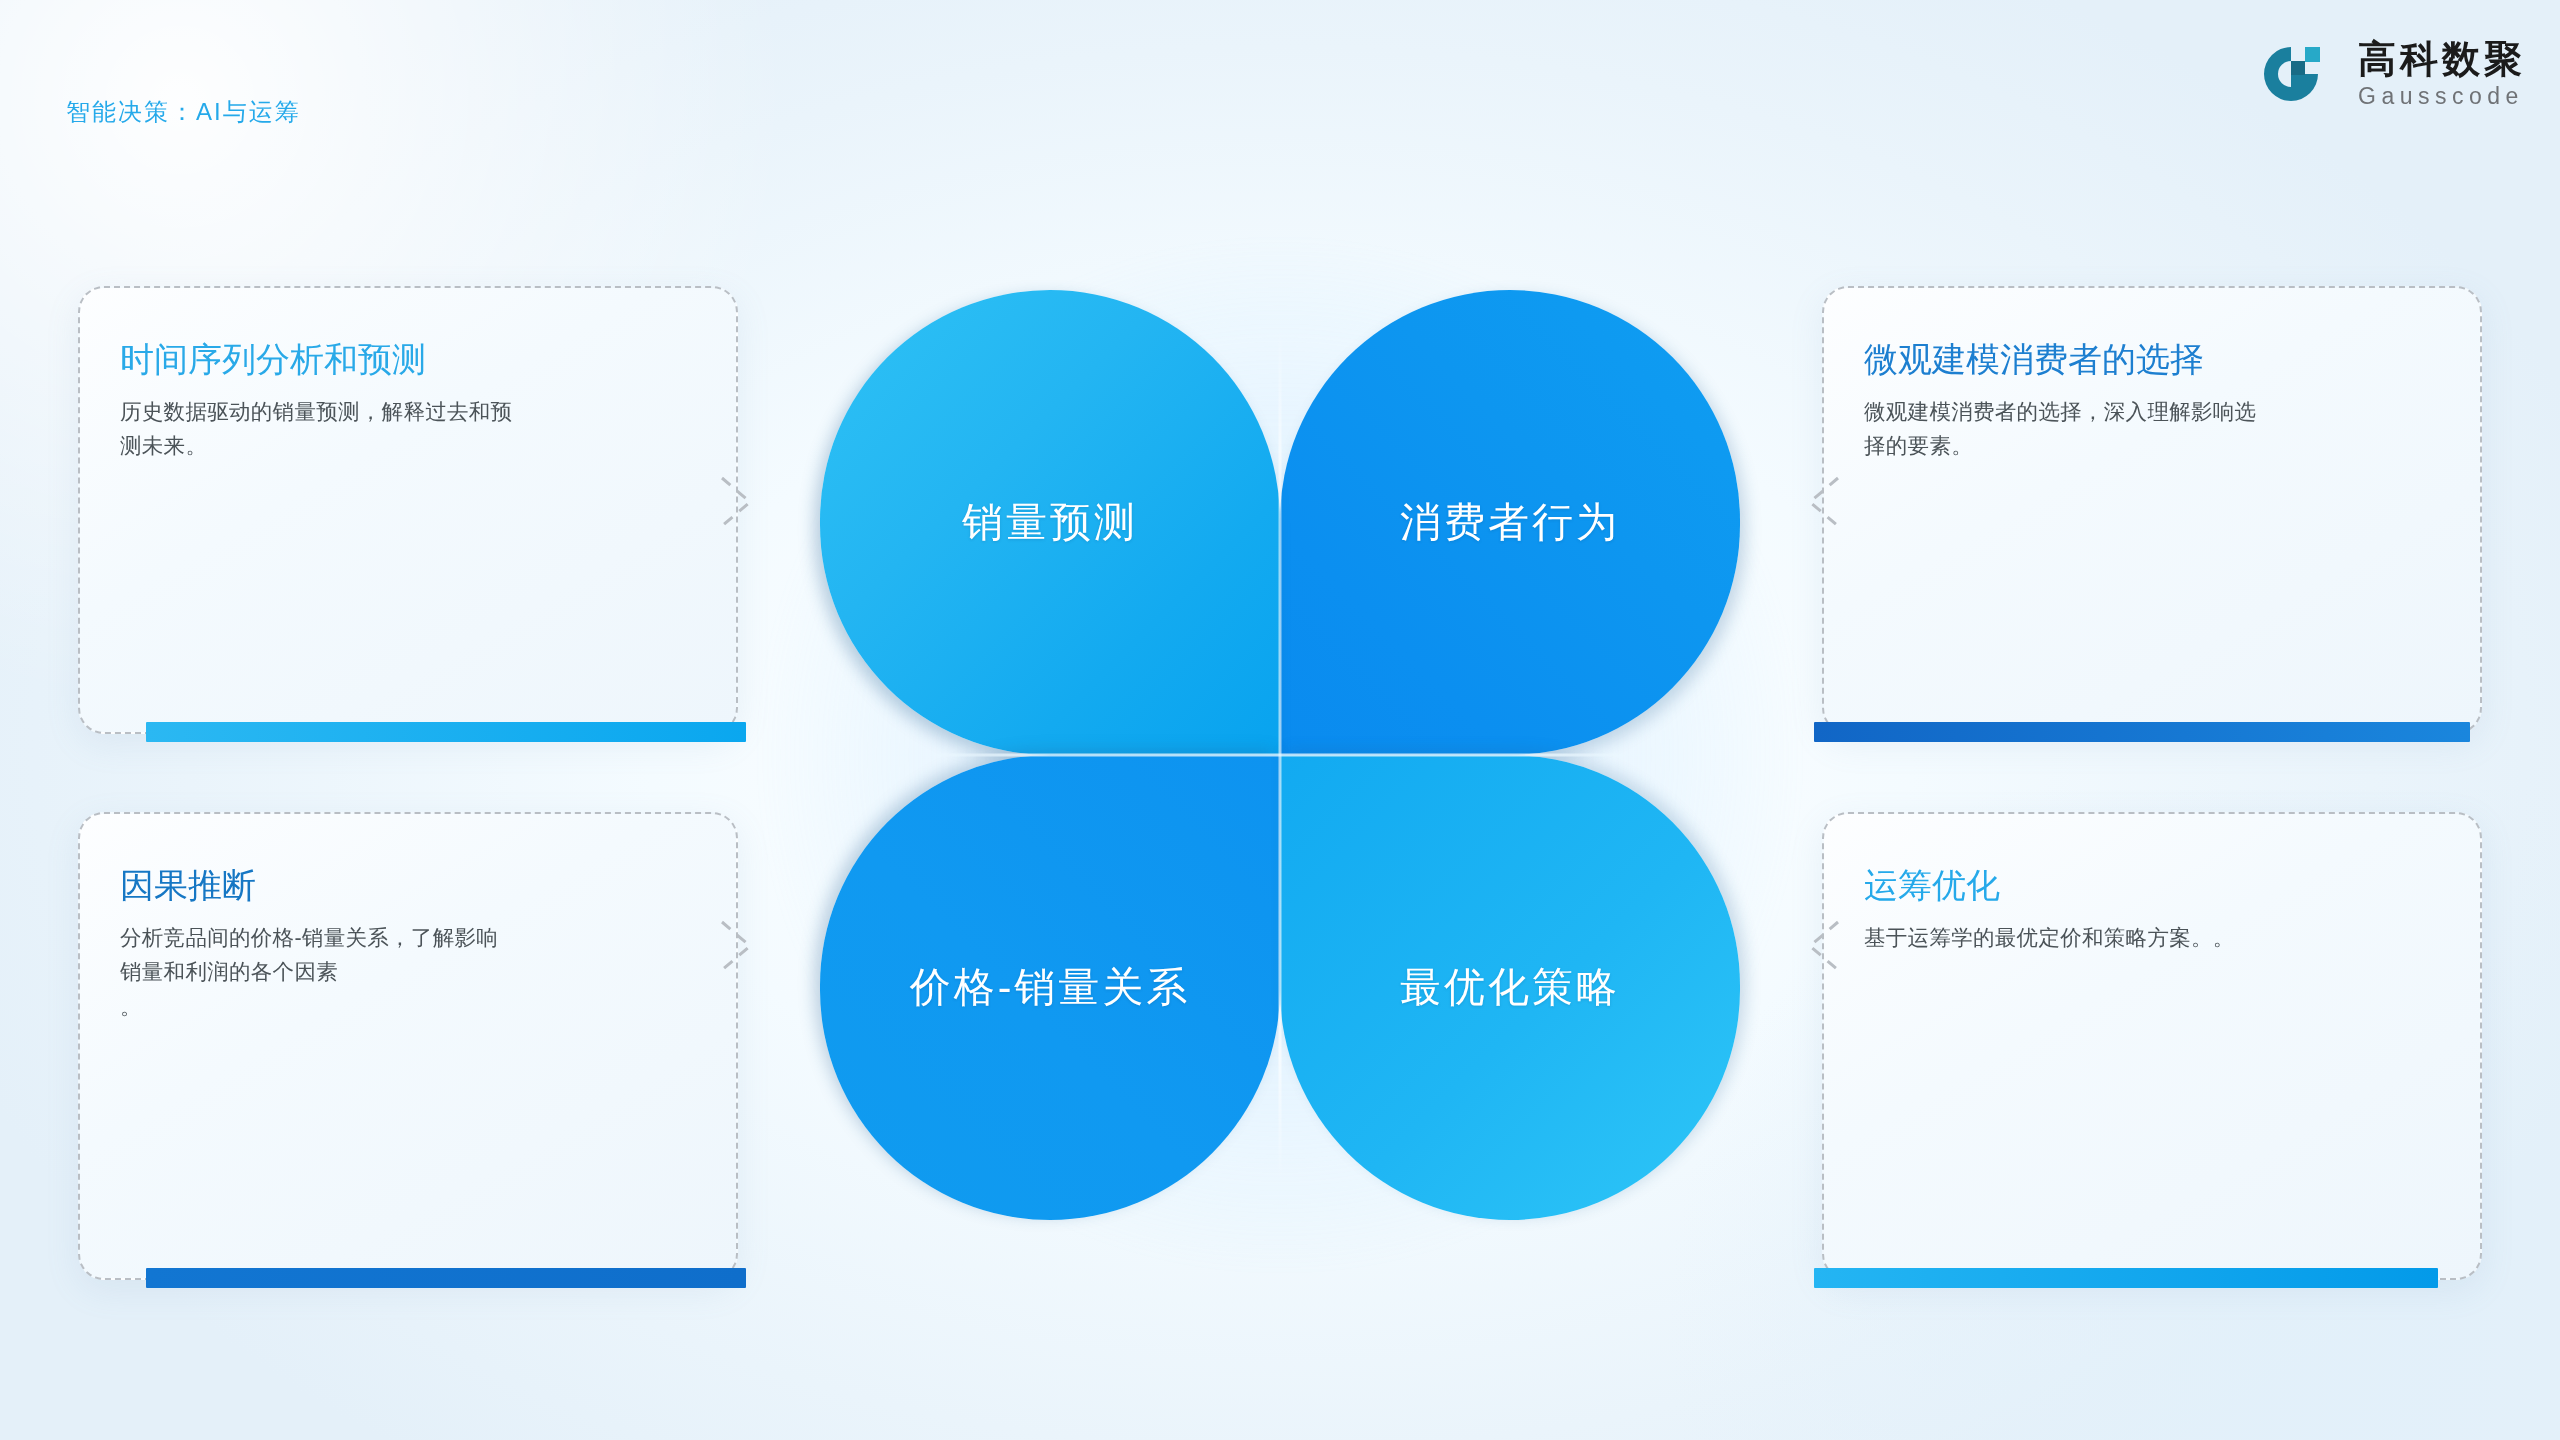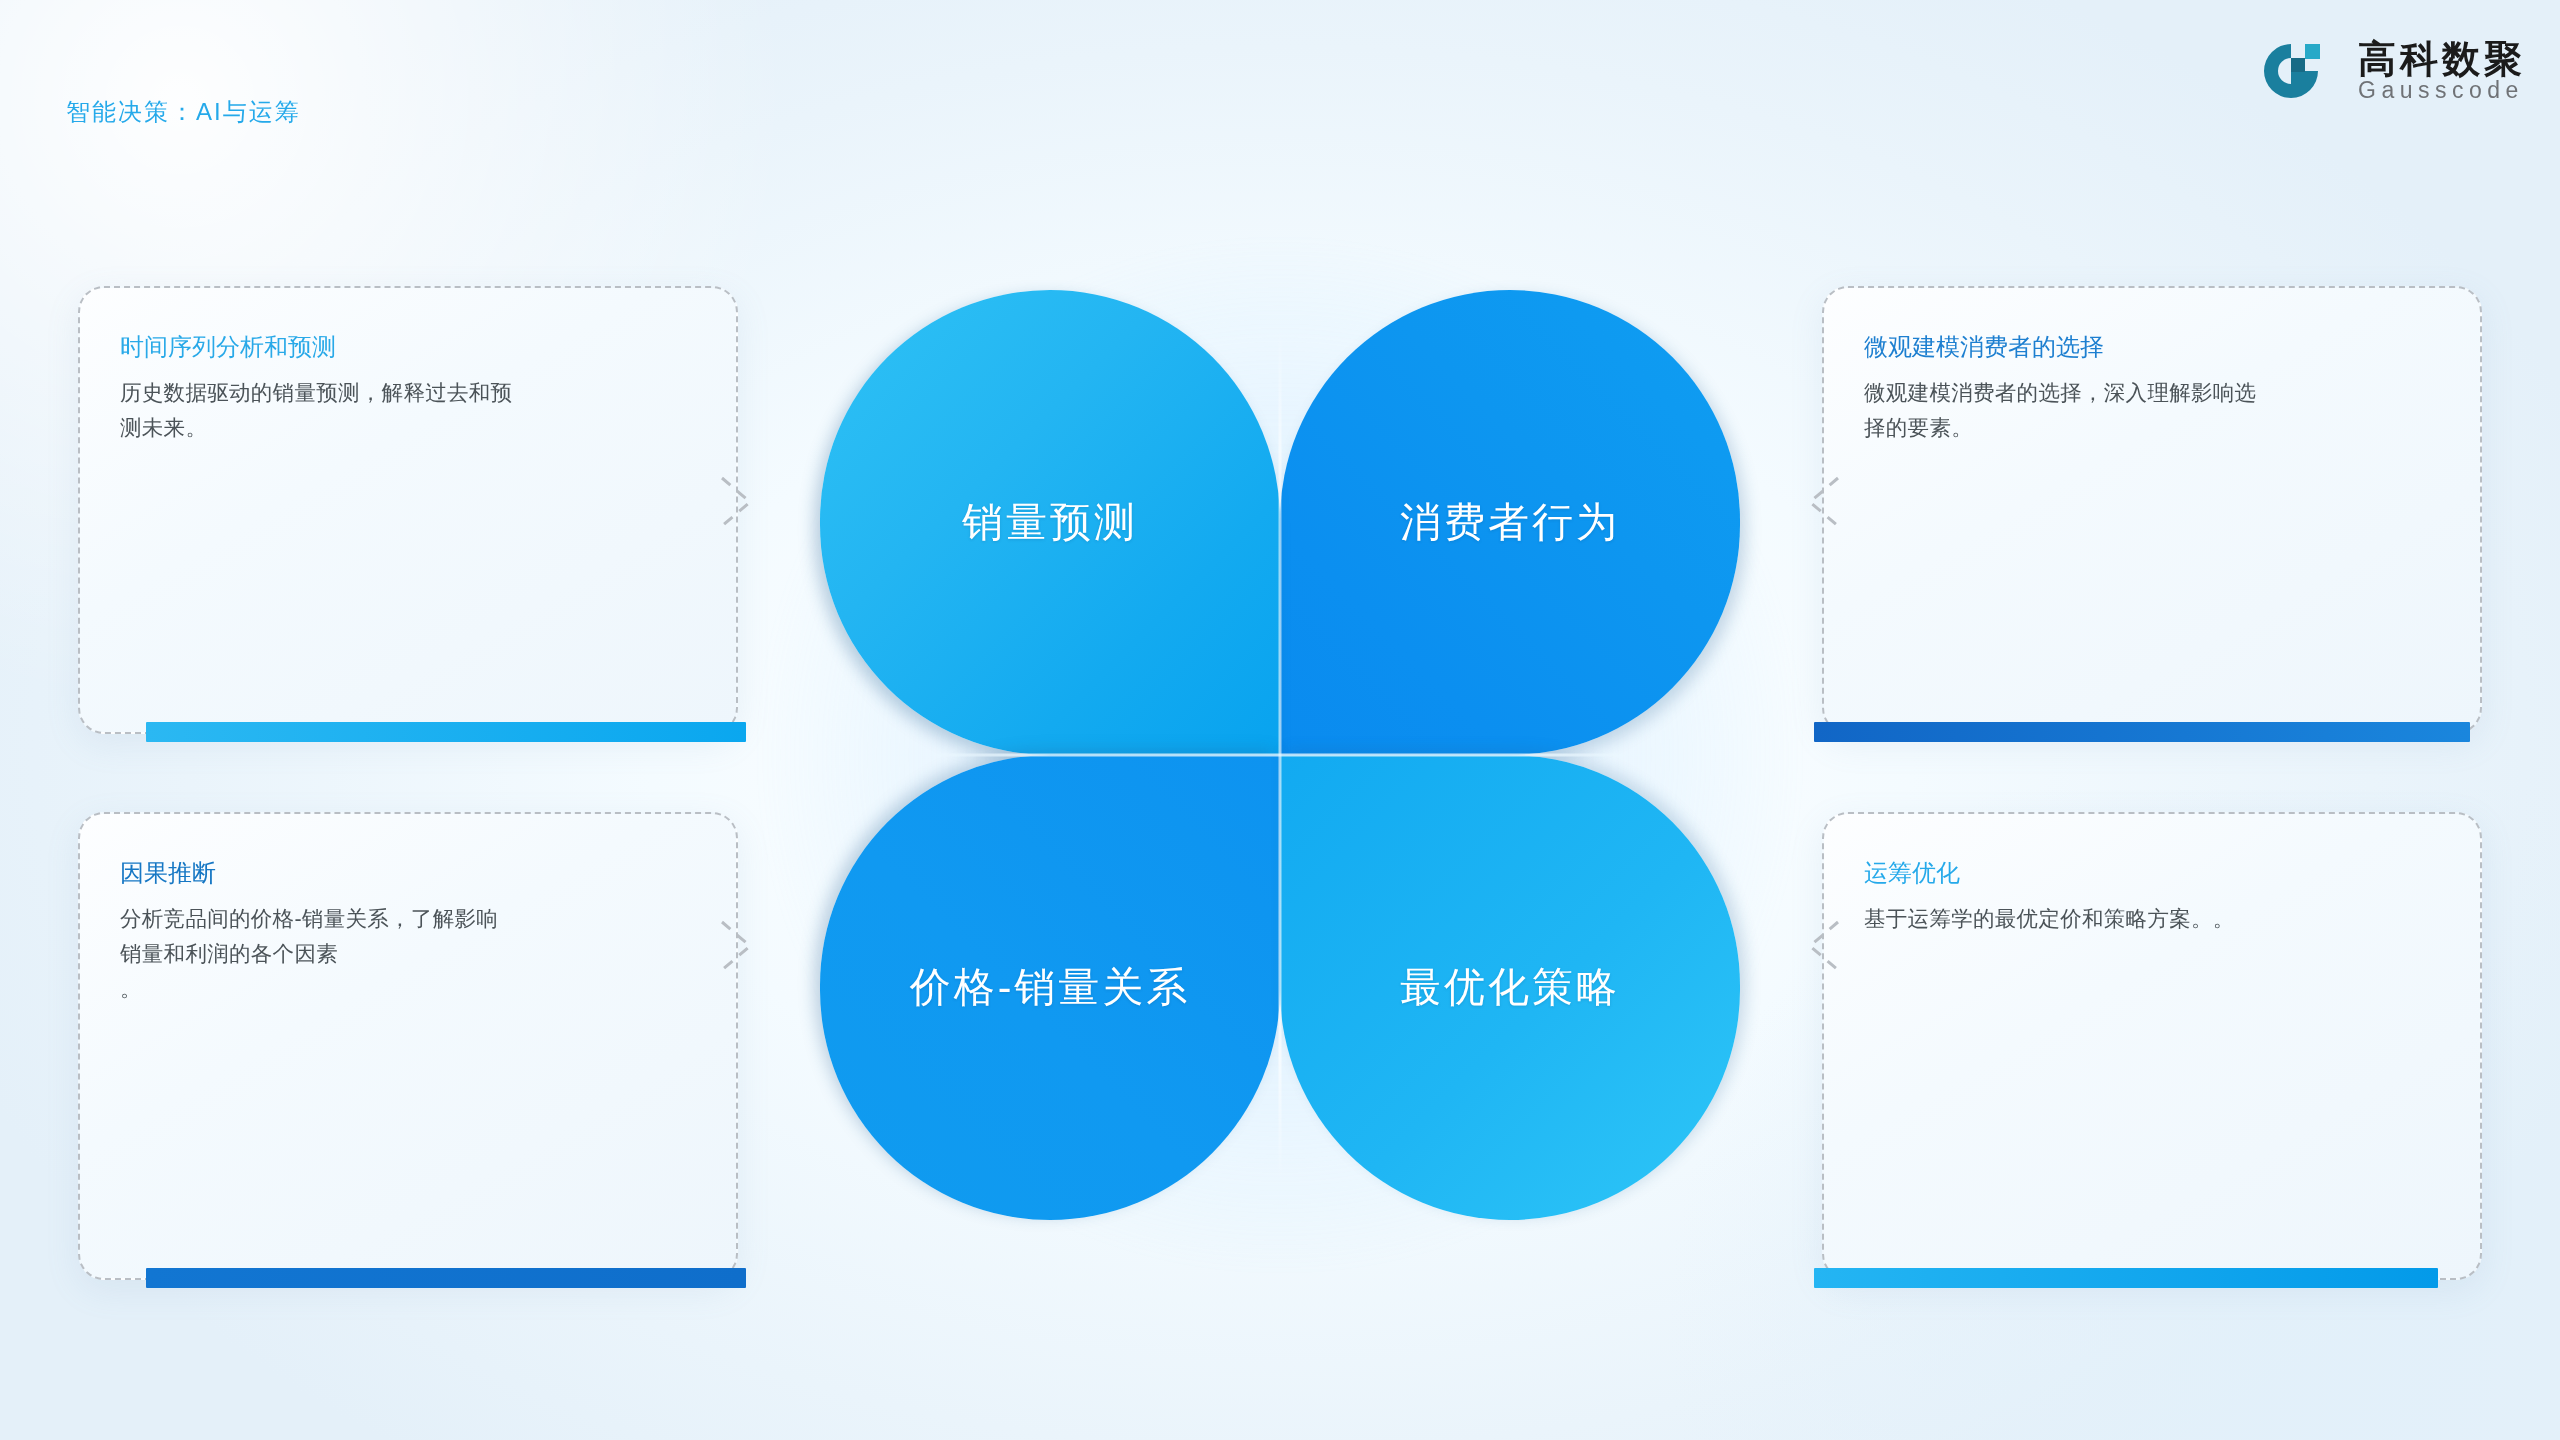--- a/index.html
+++ b/index.html
@@ -18,34 +18,34 @@
 
   
   .page-title{
     position:absolute;left:66px;top:96px;
     font-size:24px;letter-spacing:2px;color:#25a9ea;font-weight:400;white-space:nowrap;
   }
   .logo{position:absolute;right:34px;top:40px;display:flex;align-items:center;gap:36px;}
   .logo-mark{width:62px;height:62px;position:relative;flex:none;}
   .logo-text{display:flex;flex-direction:column;line-height:1;}
   .logo-cn{font-size:38px;font-weight:700;color:#1b1b1b;letter-spacing:4px;}
-  .logo-en{font-size:23px;color:#6f7276;letter-spacing:5.5px;margin-top:1px;font-weight:400;}
+  .logo-en{font-size:23px;color:#6f7276;letter-spacing:5.5px;margin-top:7px;font-weight:400;}
 
   
   .card{
     position:absolute;
     border:2px dashed #b9bec4;
     border-radius:26px;
     background:linear-gradient(150deg,#fdfeff 0%,#f4fafe 40%,#eef6fc 100%);
     box-shadow:0 10px 34px rgba(120,160,190,.12);
     box-sizing:border-box;
     overflow:visible;
   }
   .card-inner{position:absolute;left:0;top:0;right:0;bottom:0;padding:38px 40px 0 40px;box-sizing:border-box;}
-  .card-title{font-size:24px;font-weight:400;line-height:1.25;margin:6px 0 14px 0;white-space:nowrap;}
+  .card-title{font-size:34px;font-weight:400;line-height:1.25;margin:12px 0 14px 0;white-space:nowrap;}
   .card-body{font-size:21.5px;line-height:1.62;color:#4b5358;font-weight:400;white-space:pre-line;letter-spacing:.3px;}
   .accent-bar{position:absolute;height:20px;border-radius:1px;}
 
   
   .chev{position:absolute;width:44px;height:60px;pointer-events:none;}
   .chev svg{display:block;width:100%;height:100%;}
 
   
   #card-tl{left:78px;  top:286px;  width:660px; height:448px;}
   #card-bl{left:78px;  top:812px;  width:660px; height:468px;}

